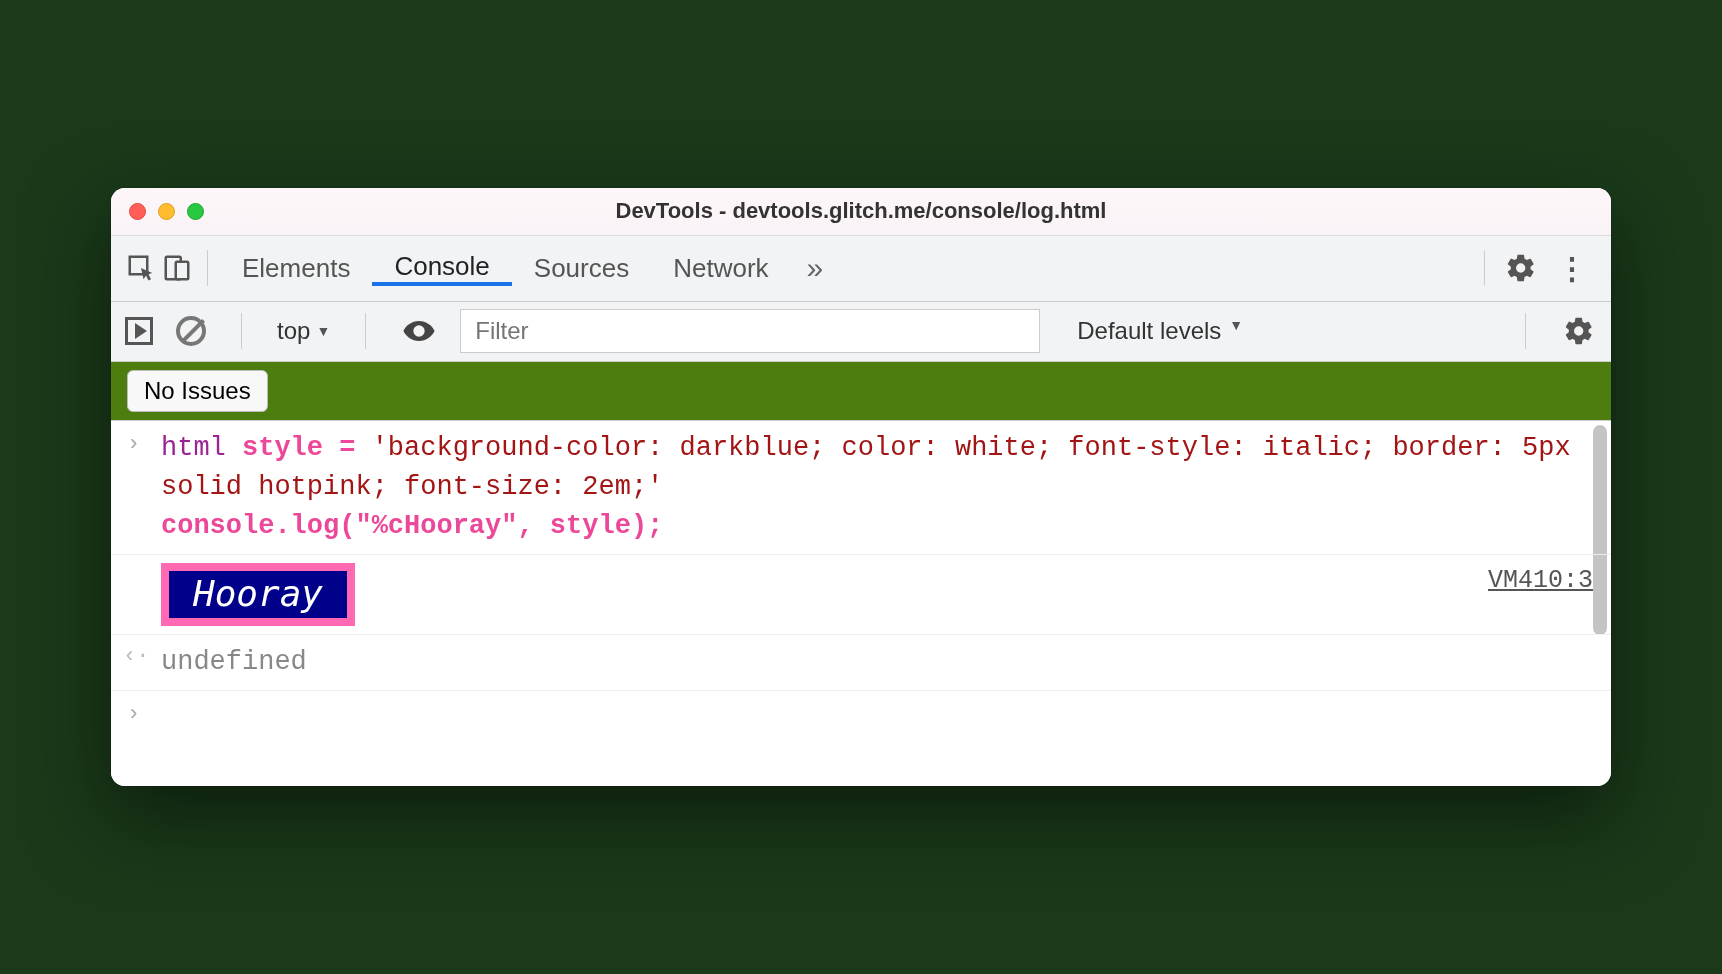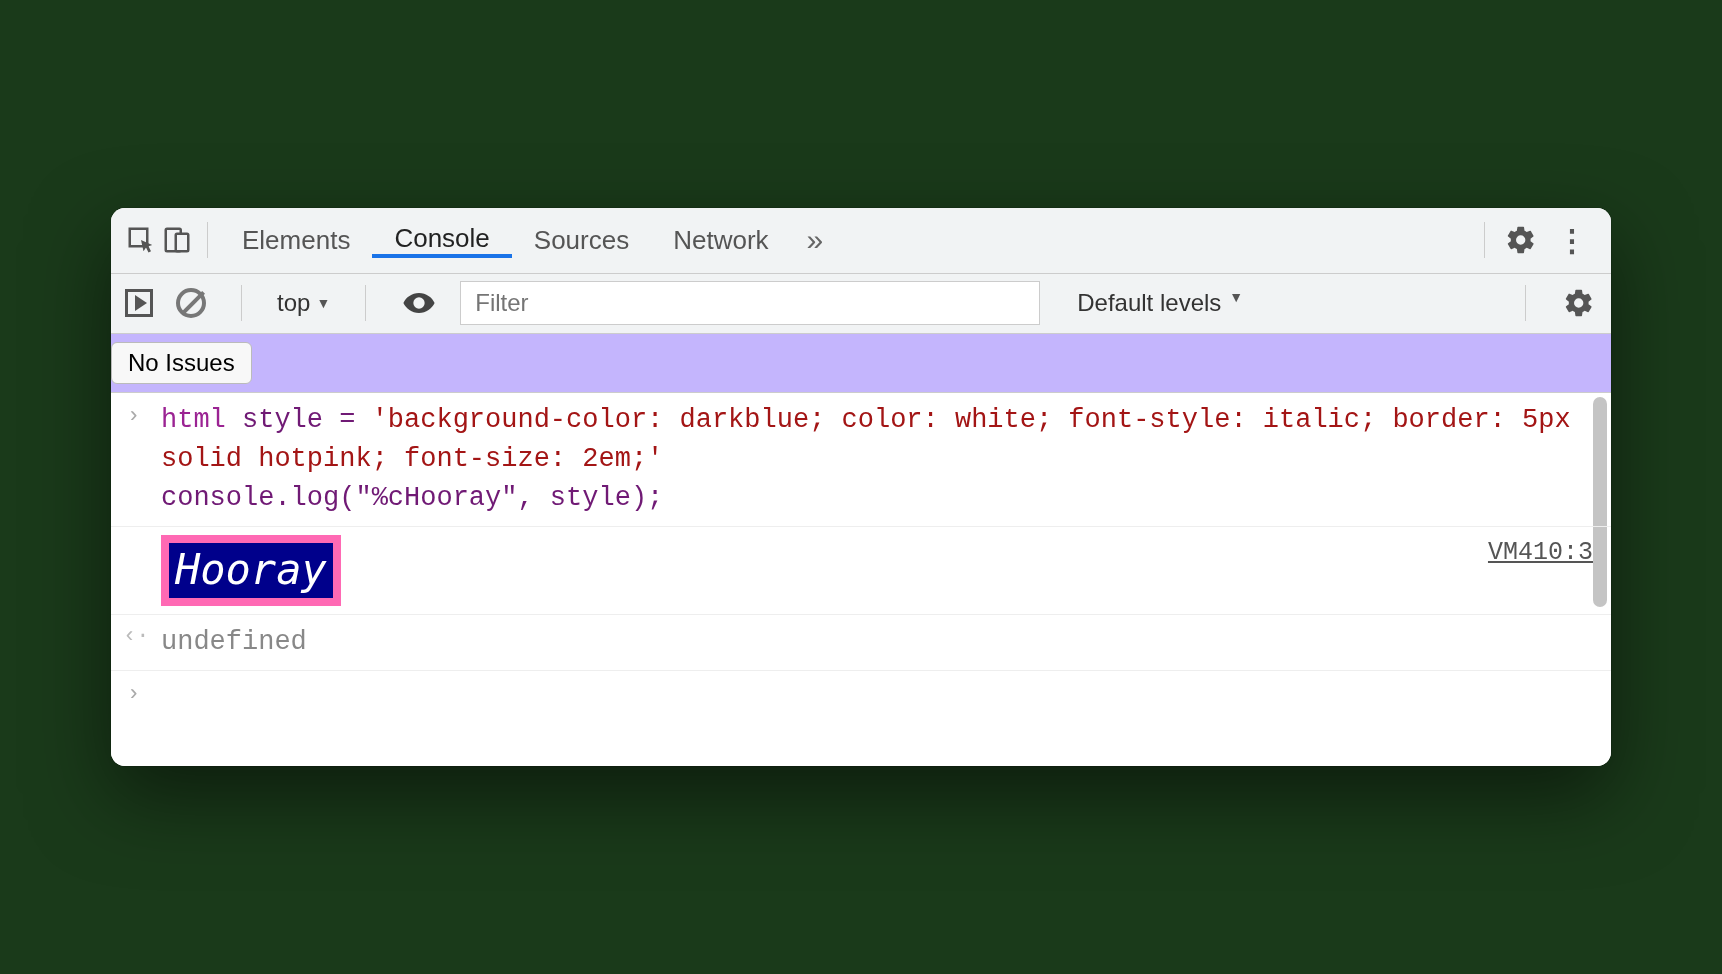--- a/index.html
+++ b/index.html
@@ -61,46 +61,54 @@
   .sq-play { width:28px; height:28px; border:3px solid #555; display:flex; align-items:center; justify-content:center;}
   .sq-play::after{content:"";border-left:12px solid #555; border-top:8px solid transparent; border-bottom:8px solid transparent;margin-left:3px;}
   .noentry { width:30px; height:30px; border:4px solid #777; border-radius:50%; position:relative;}
   .noentry::after{content:"";position:absolute;width:4px;height:30px;background:#777;left:11px;top:-4px;transform:rotate(45deg);}
   .ctx { font-size:24px; color:#333; display:flex; align-items:center; gap:6px; cursor:pointer;}
   .ctx::after{content:"▼"; font-size:14px; color:#555;}
   .eye svg{width:34px;height:34px;fill:#444;}
   .filter { flex:0 0 580px; height:44px; border:1px solid #ccc; background:#fff; font-size:24px; padding:0 14px; color:#888;}
   .levels { font-size:24px; color:#333; display:flex; align-items:flex-start; gap:8px; cursor:pointer; margin-left:14px;}
   .levels::after{content:"▼";font-size:14px;color:#555;}
-  .issuesrow { background:#c4b5fd; border-bottom:1px solid #ccc; padding:8px 0;}
+  .issuesrow { background:#4d7c0f; border-bottom:1px solid #ccc; padding:8px 16px;}
   .issues-btn { display:inline-block; border:1px solid #bbb; background:#f8f8f8; padding:6px 16px; font-size:24px; border-radius:6px; cursor:pointer;}
   .console { background:#fff; font-family: Menlo, Monaco, "Courier New", monospace; font-size:27px; position:relative;}
   .row { border-bottom:1px solid #eee; padding:8px 18px 8px 50px; position:relative; line-height:1.45;}
   .row .gutter{ position:absolute; left:16px; top:8px; color:#aaa; font-size:22px;}
-  .kw{color:#9b2393;} .str{color:#a31515;} .plain{color:#701a75;}
+  .kw{color:#9b2393;} .str{color:#a31515;} .plain{color:#ec4899;font-weight:bold;}
   .outrow{display:flex; align-items:flex-start; justify-content:space-between;}
   .styled {
     font-family: Menlo, Monaco, monospace;
     background: darkblue; color:white; font-style:italic;
-    border:8px solid hotpink; font-size:42px; padding:0 6px;
+    border:8px solid hotpink; font-size:36px; padding:0 24px;
     display:inline-block; line-height:1.3;
   }
   .srclink { color:#555; text-decoration:underline; font-size:25px;}
   .retgutter{position:absolute;left:12px;top:6px;color:#bbb;font-size:22px;}
   .und{color:#888;}
   .prompt{color:#2965c7;}
   .scrolltrack{position:absolute;right:4px;top:0;bottom:0;width:14px;}
   .scrollthumb{position:absolute;right:0;top:4px;width:14px;height:210px;background:#c4c4c4;border-radius:7px;}
   .spacer{height:40px;}
 </style>
 </head>
 <body>
 
 <div class="window">
 
+  <div class="titlebar">
+    <div class="traffic">
+      <div class="tl r"></div>
+      <div class="tl y"></div>
+      <div class="tl g"></div>
+    </div>
+    <div class="title">DevTools - devtools.glitch.me/console/log.html</div>
+  </div>
 
   <div class="tabbar">
     <div class="tb-left">
       <div class="tb-icon">
         <svg viewBox="0 0 24 24" width="30" height="30">
             <path fill="none" stroke="#555" stroke-width="2" d="M3 3h14v14H3z"></path>
             <path fill="#555" d="M12 12l9 4-3 1 2 4-2 1-2-4-2 3z"></path>
           </svg>
       </div>
       <div class="tb-icon">

